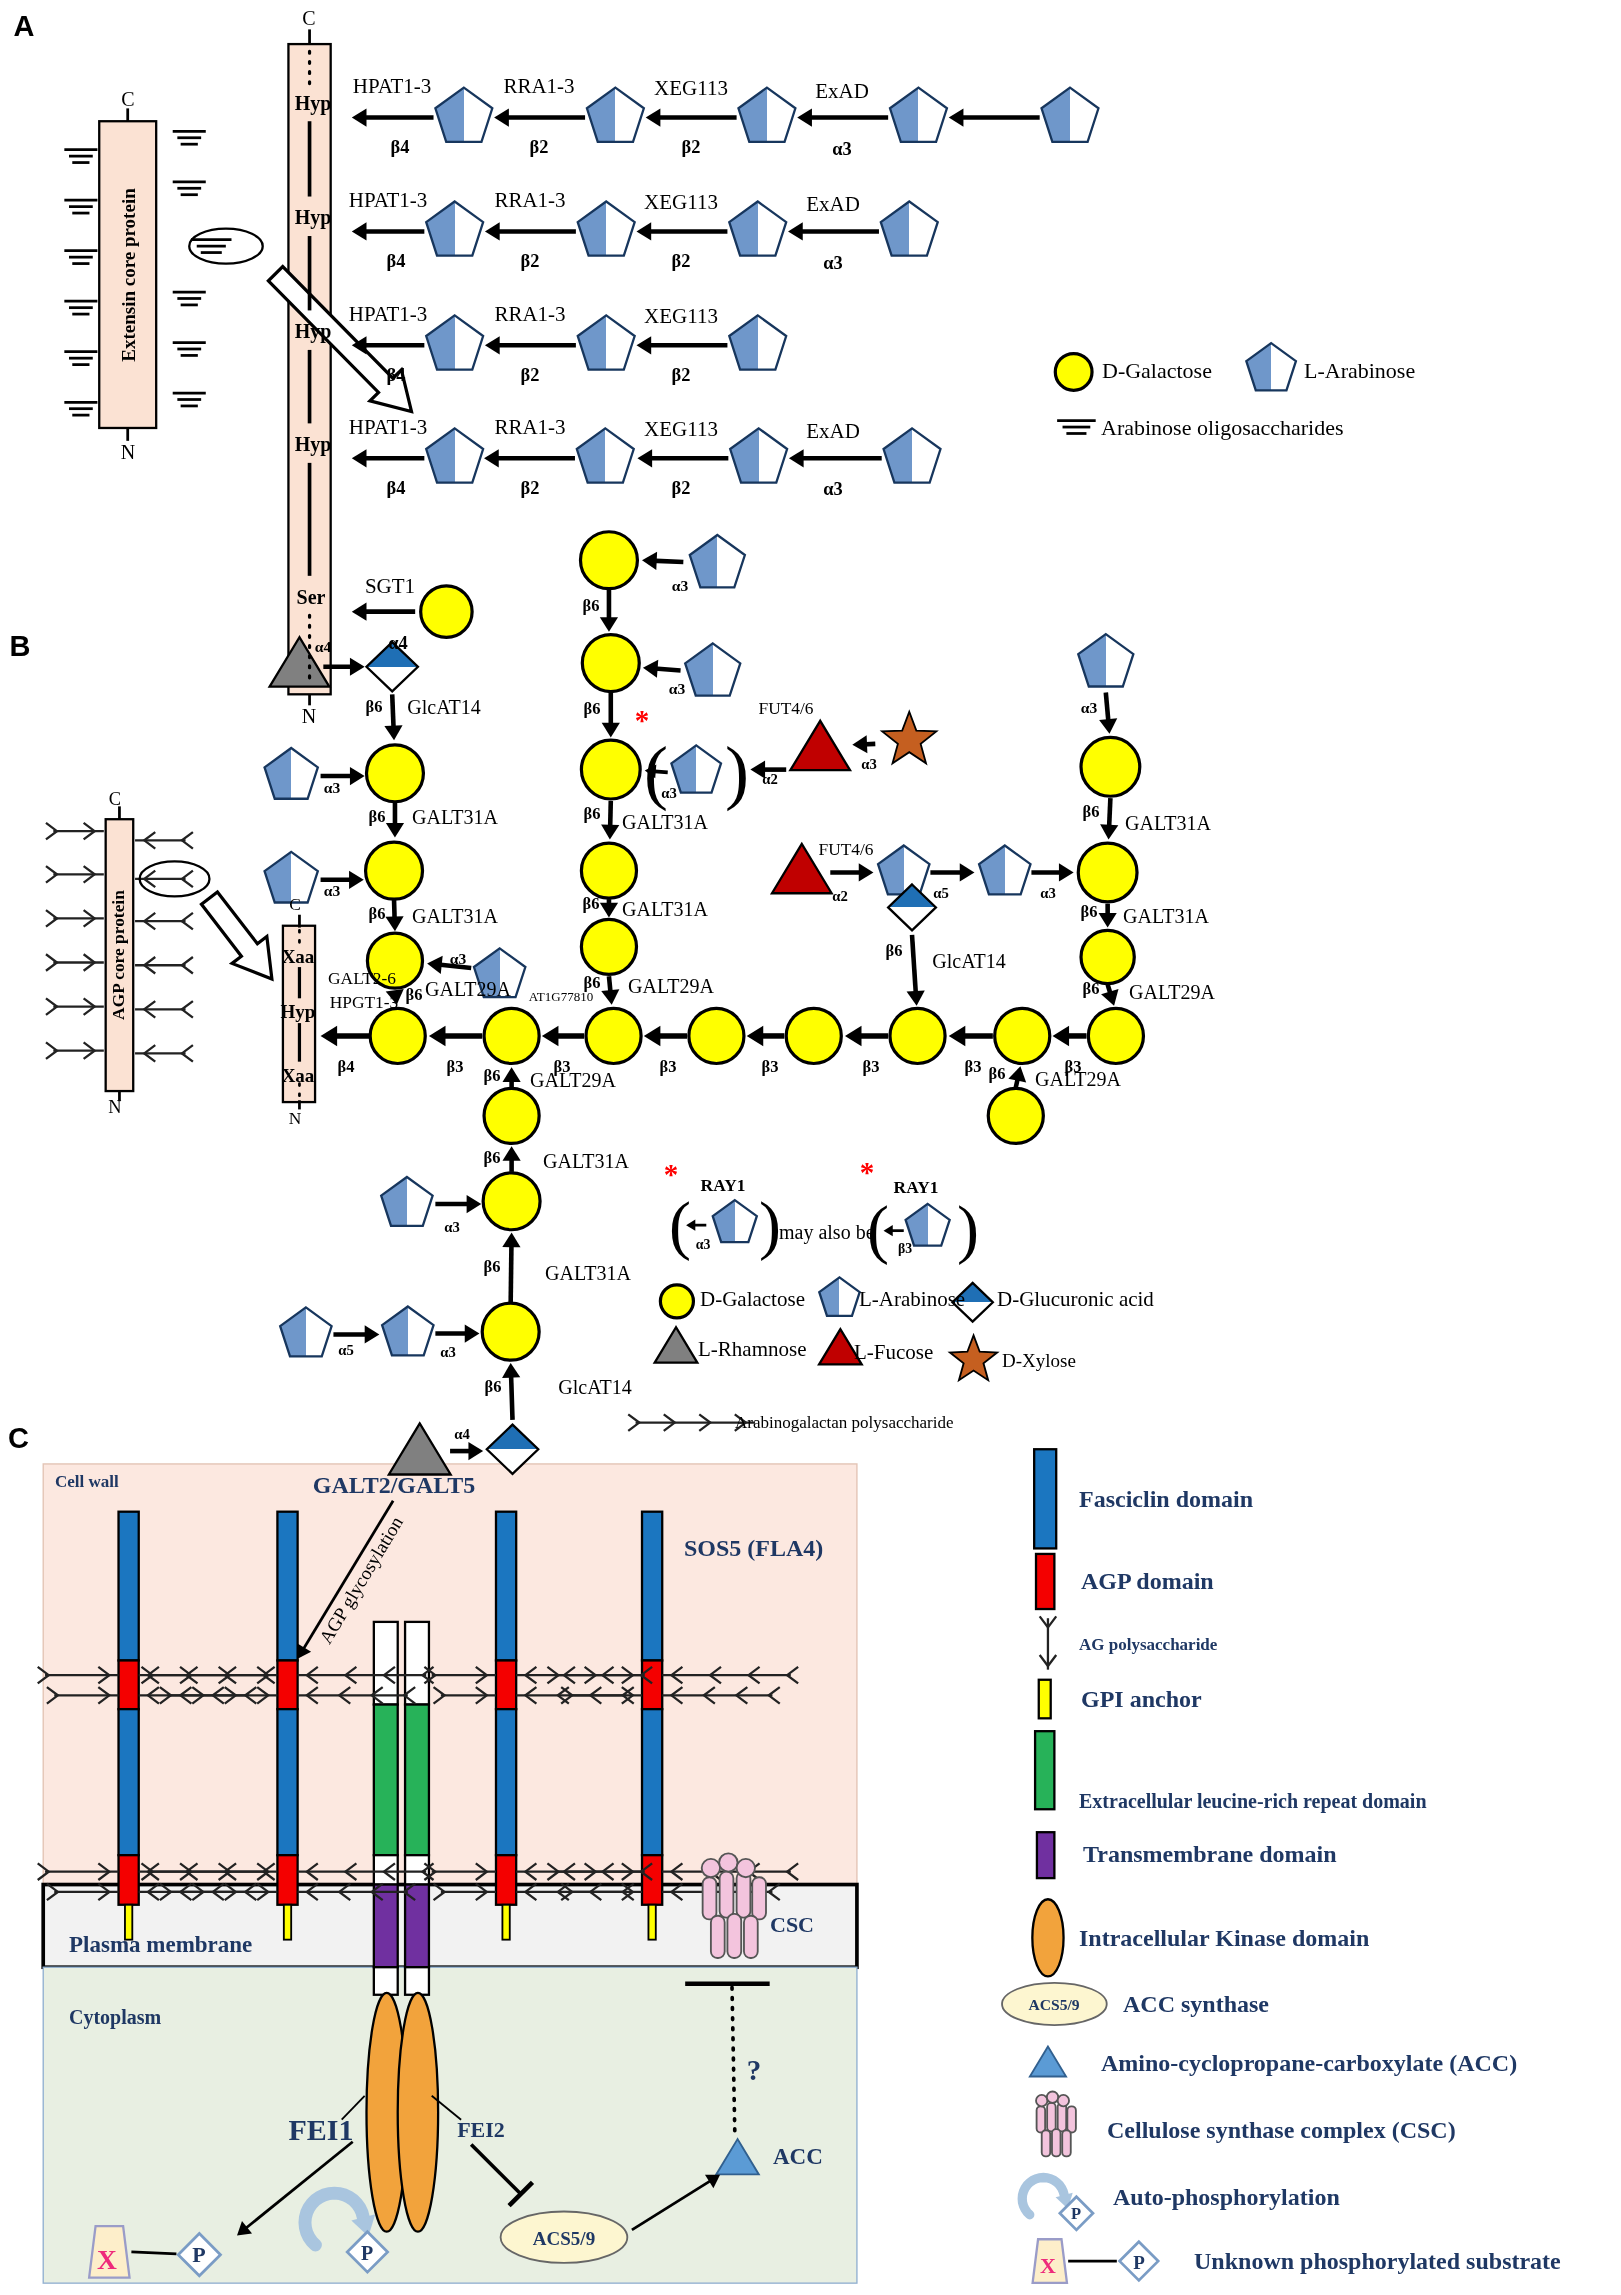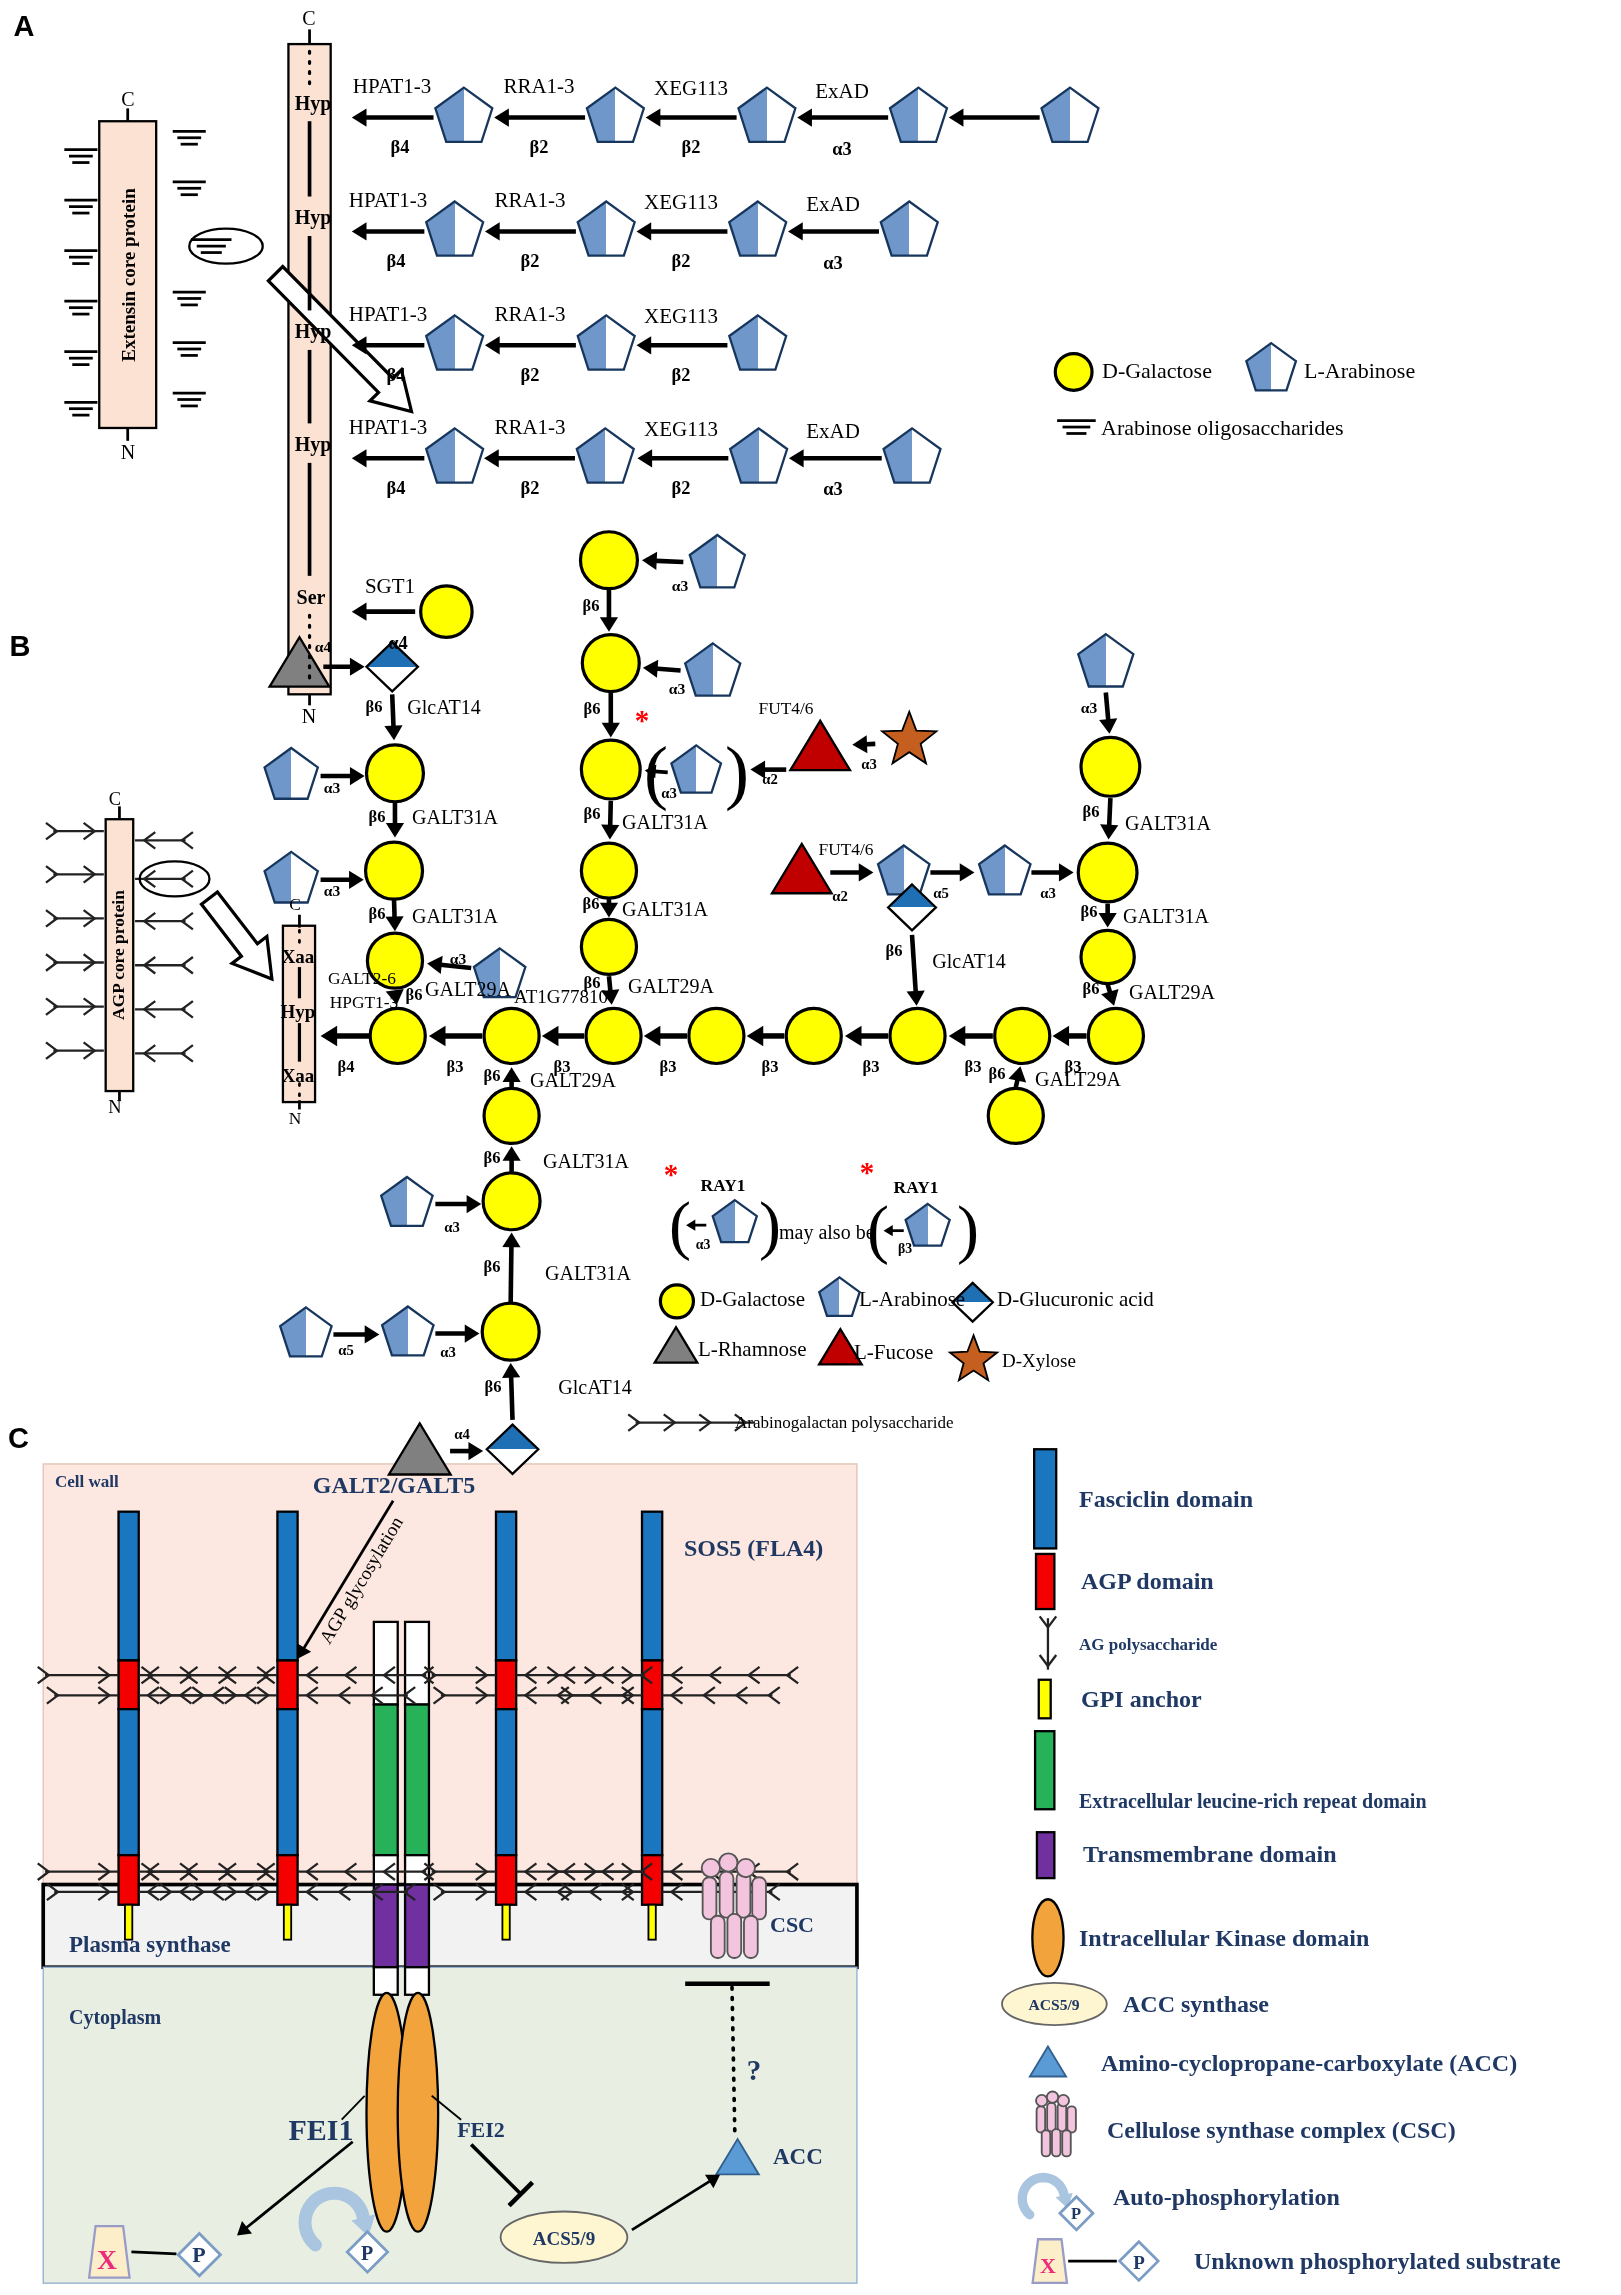--- a/index.html
+++ b/index.html
@@ -735,21 +735,21 @@
       <div class="lbl" style="left: 362px; top: 979px; font-size: 17.4px;">GALT2-6</div>
       <div class="lbl" style="left: 364px; top: 1003px; font-size: 17.4px;">HPGT1-3</div>
       <div class="lbl" style="left: 346px; top: 1067px; font-size: 16.5px; font-weight: 700;">β4</div>
       <div class="lbl" style="left: 455px; top: 1067px; font-size: 16.5px; font-weight: 700;">β3</div>
       <div class="lbl" style="left: 562px; top: 1067px; font-size: 16.5px; font-weight: 700;">β3</div>
       <div class="lbl" style="left: 668px; top: 1067px; font-size: 16.5px; font-weight: 700;">β3</div>
       <div class="lbl" style="left: 770px; top: 1067px; font-size: 16.5px; font-weight: 700;">β3</div>
       <div class="lbl" style="left: 871px; top: 1067px; font-size: 16.5px; font-weight: 700;">β3</div>
       <div class="lbl" style="left: 973px; top: 1067px; font-size: 16.5px; font-weight: 700;">β3</div>
       <div class="lbl" style="left: 1073px; top: 1067px; font-size: 16.5px; font-weight: 700;">β3</div>
-      <div class="lbl" style="left: 561px; top: 996px; font-size: 19px;">AT1G77810</div>
+      <div class="lbl" style="left: 561px; top: 996px; font-size: 13px;">AT1G77810</div>
       <div class="lbl" style="left: 468px; top: 989px; font-size: 20px;">GALT29A</div>
       <div class="lbl" style="left: 323px; top: 647px; font-size: 15.6px; font-weight: 700;">α4</div>
       <div class="lbl" style="left: 374px; top: 707px; font-size: 16.5px; font-weight: 700;">β6</div>
       <div class="lbl" style="left: 444px; top: 707px; font-size: 20px;">GlcAT14</div>
       <div class="lbl" style="left: 332px; top: 788px; font-size: 15.6px; font-weight: 700;">α3</div>
       <div class="lbl" style="left: 377px; top: 817px; font-size: 16.5px; font-weight: 700;">β6</div>
       <div class="lbl" style="left: 455px; top: 817px; font-size: 20px;">GALT31A</div>
       <div class="lbl" style="left: 332px; top: 891px; font-size: 15.6px; font-weight: 700;">α3</div>
       <div class="lbl" style="left: 377px; top: 914px; font-size: 16.5px; font-weight: 700;">β6</div>
       <div class="lbl" style="left: 455px; top: 916px; font-size: 20px;">GALT31A</div>
@@ -821,21 +821,21 @@
   <div class="lbl sans b" style="left:24px;top:26px;font-size:29px">A</div>
   <div class="lbl sans b" style="left:20px;top:646px;font-size:29px">B</div>
   <div class="lbl sans b" style="left:18.4px;top:1438px;font-size:29px">C</div>
 
   <div class="lbl b rotl" style="left:128px;top:275px;font-size:19px">Extensin core protein</div>
   <div class="lbl b rotl" style="left:119px;top:955px;font-size:17.4px">AGP core protein</div>
 
   <div class="lbl b navy la" style="left:55px;top:1481px;font-size:17px">Cell wall</div>
   <div class="lbl b navy" style="left:394px;top:1485px;font-size:24px">GALT2/GALT5</div>
   <div class="lbl b navy la" style="left:684px;top:1548px;font-size:24px">SOS5 (FLA4)</div>
-  <div class="lbl b navy la" style="left:69px;top:1944px;font-size:23px">Plasma synthase</div>
+  <div class="lbl b navy la" style="left:69px;top:1944px;font-size:23px">Plasma membrane</div>
   <div class="lbl b navy la" style="left:69px;top:2017px;font-size:20px">Cytoplasm</div>
   <div class="lbl b navy" style="left:321px;top:2130px;font-size:30px">FEI1</div>
   <div class="lbl b navy" style="left:481px;top:2130px;font-size:22px">FEI2</div>
   <div class="lbl b navy la" style="left:770px;top:1925px;font-size:22px">CSC</div>
   <div class="lbl b navy" style="left:754px;top:2070px;font-size:29px">?</div>
   <div class="lbl b navy la" style="left:773px;top:2156px;font-size:23px">ACC</div>
   <div class="lbl b navy" style="left:564px;top:2238px;font-size:19px">ACS5/9</div>
   <div class="lbl b navy" style="left:1054px;top:2005px;font-size:15.6px">ACS5/9</div>
 
   <div class="lbl la" style="left:1102px;top:371px;font-size:22px">D-Galactose</div>

